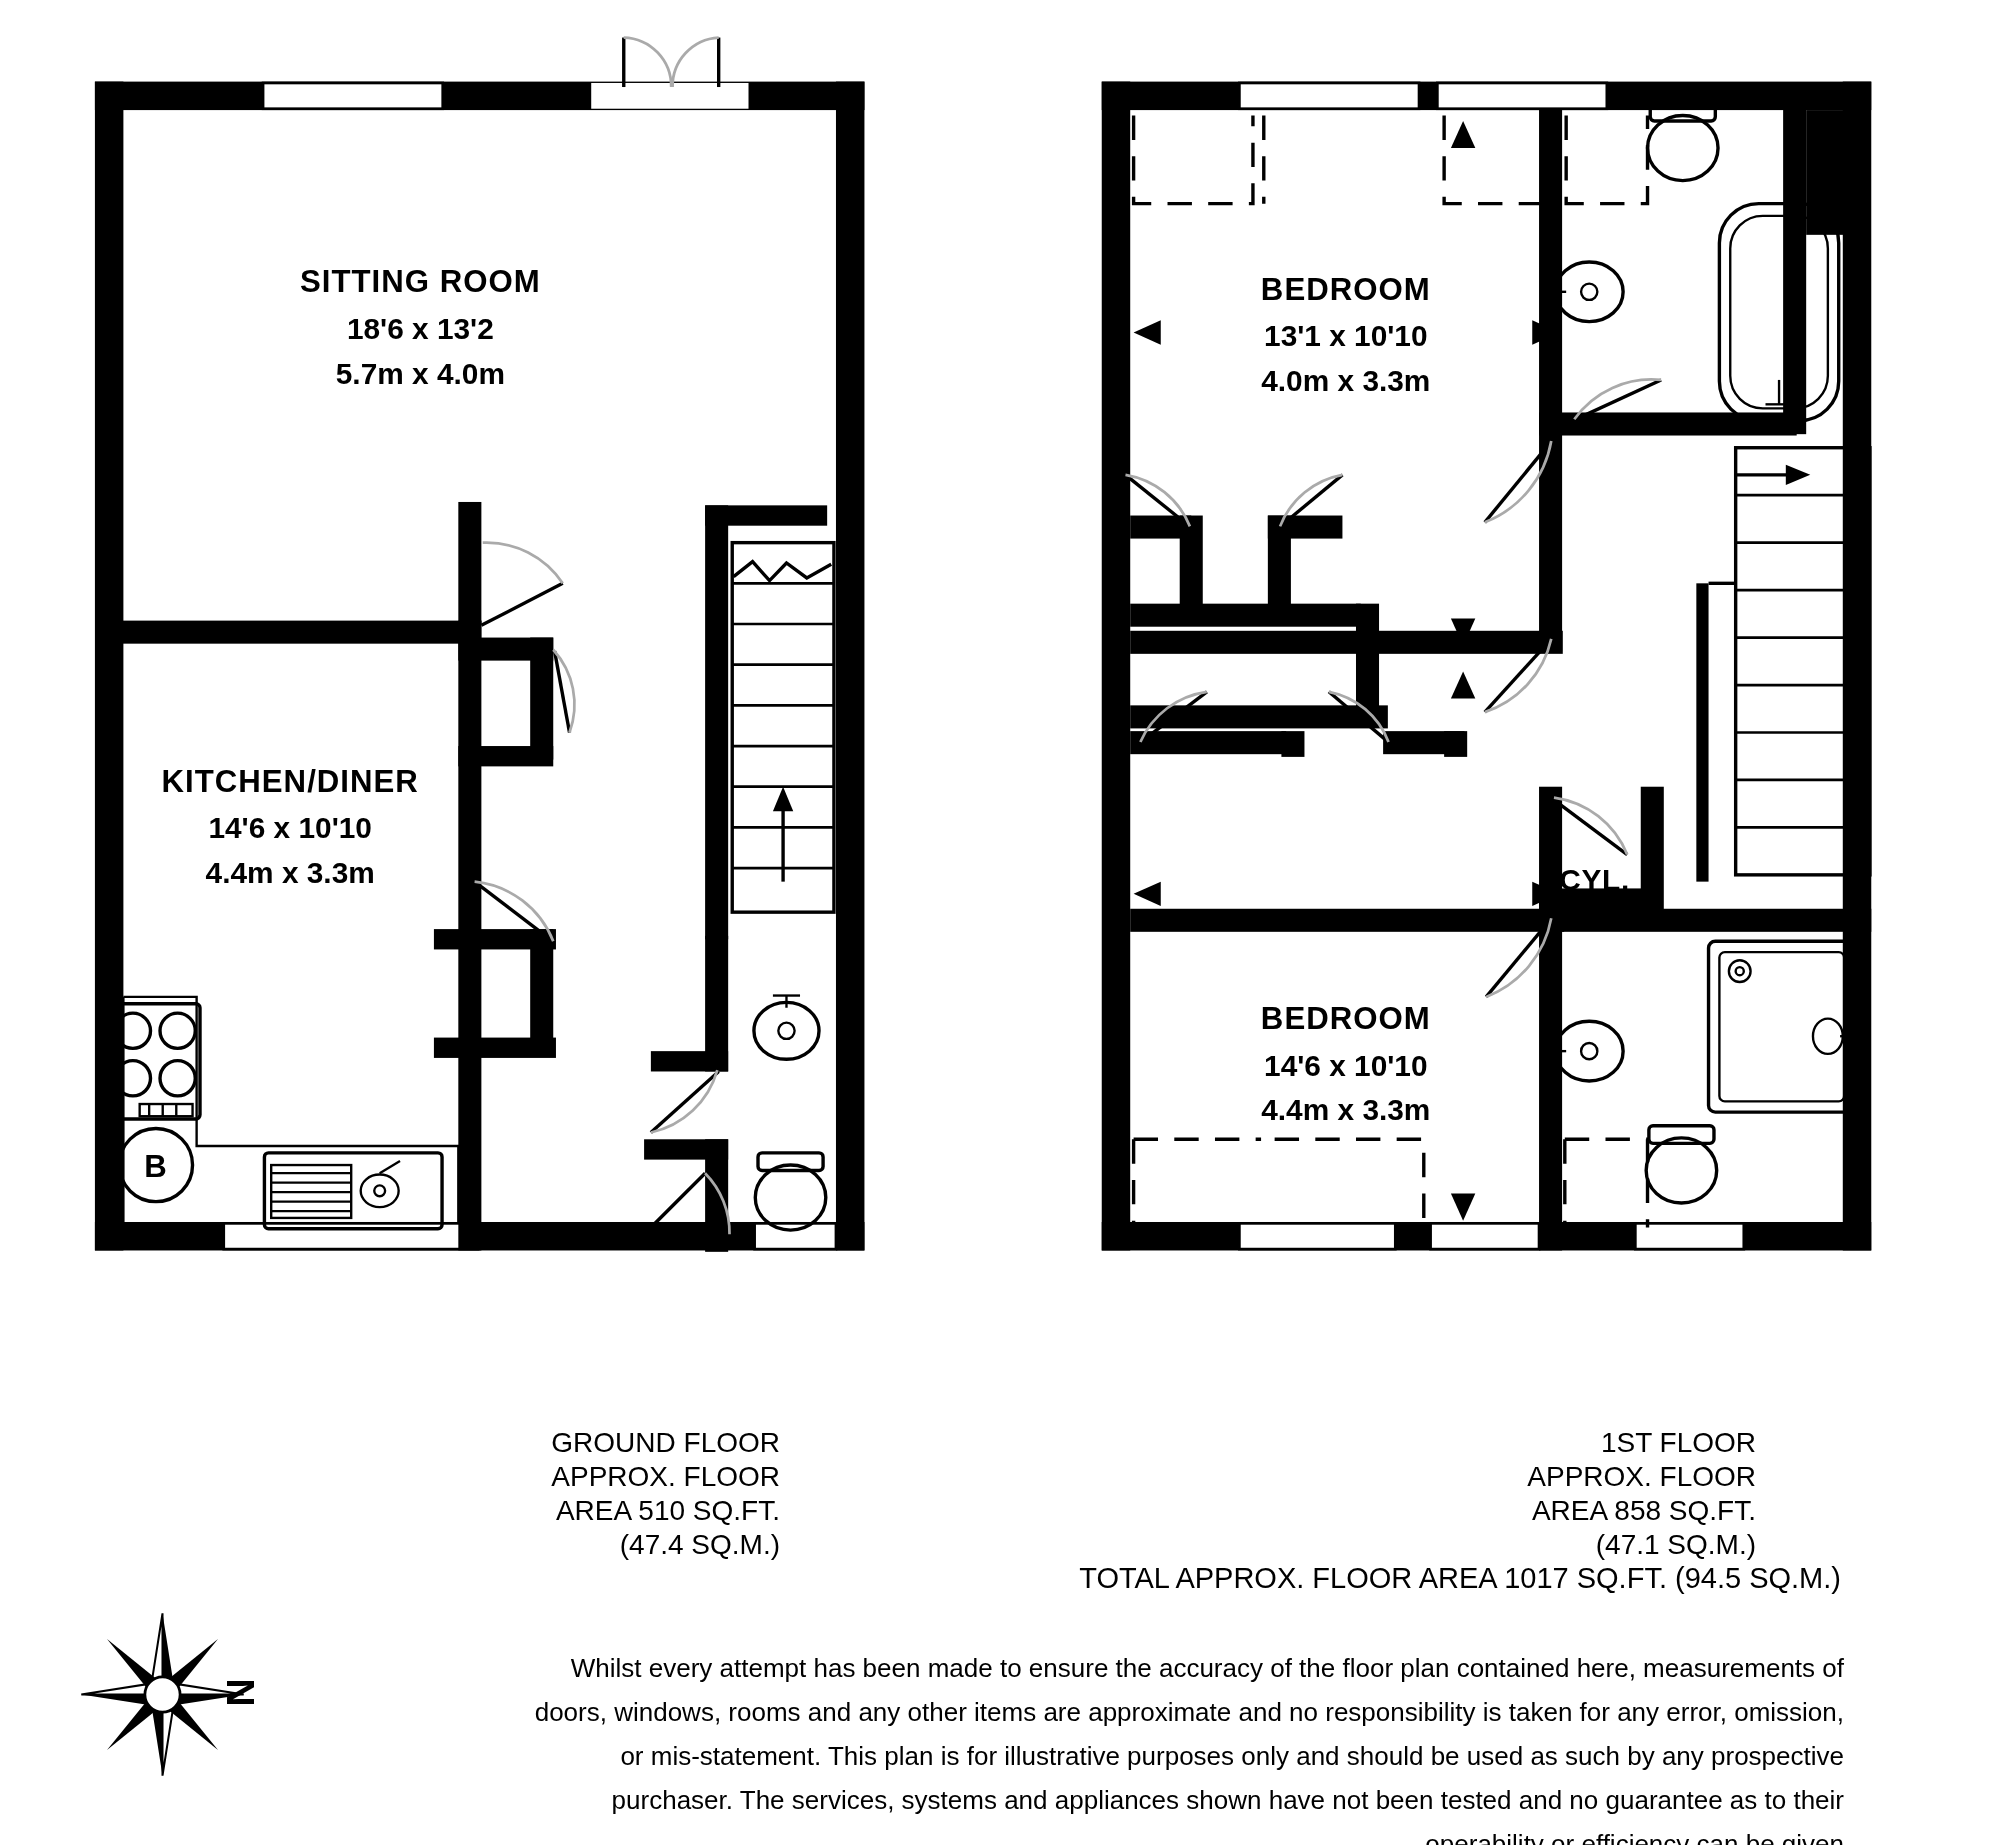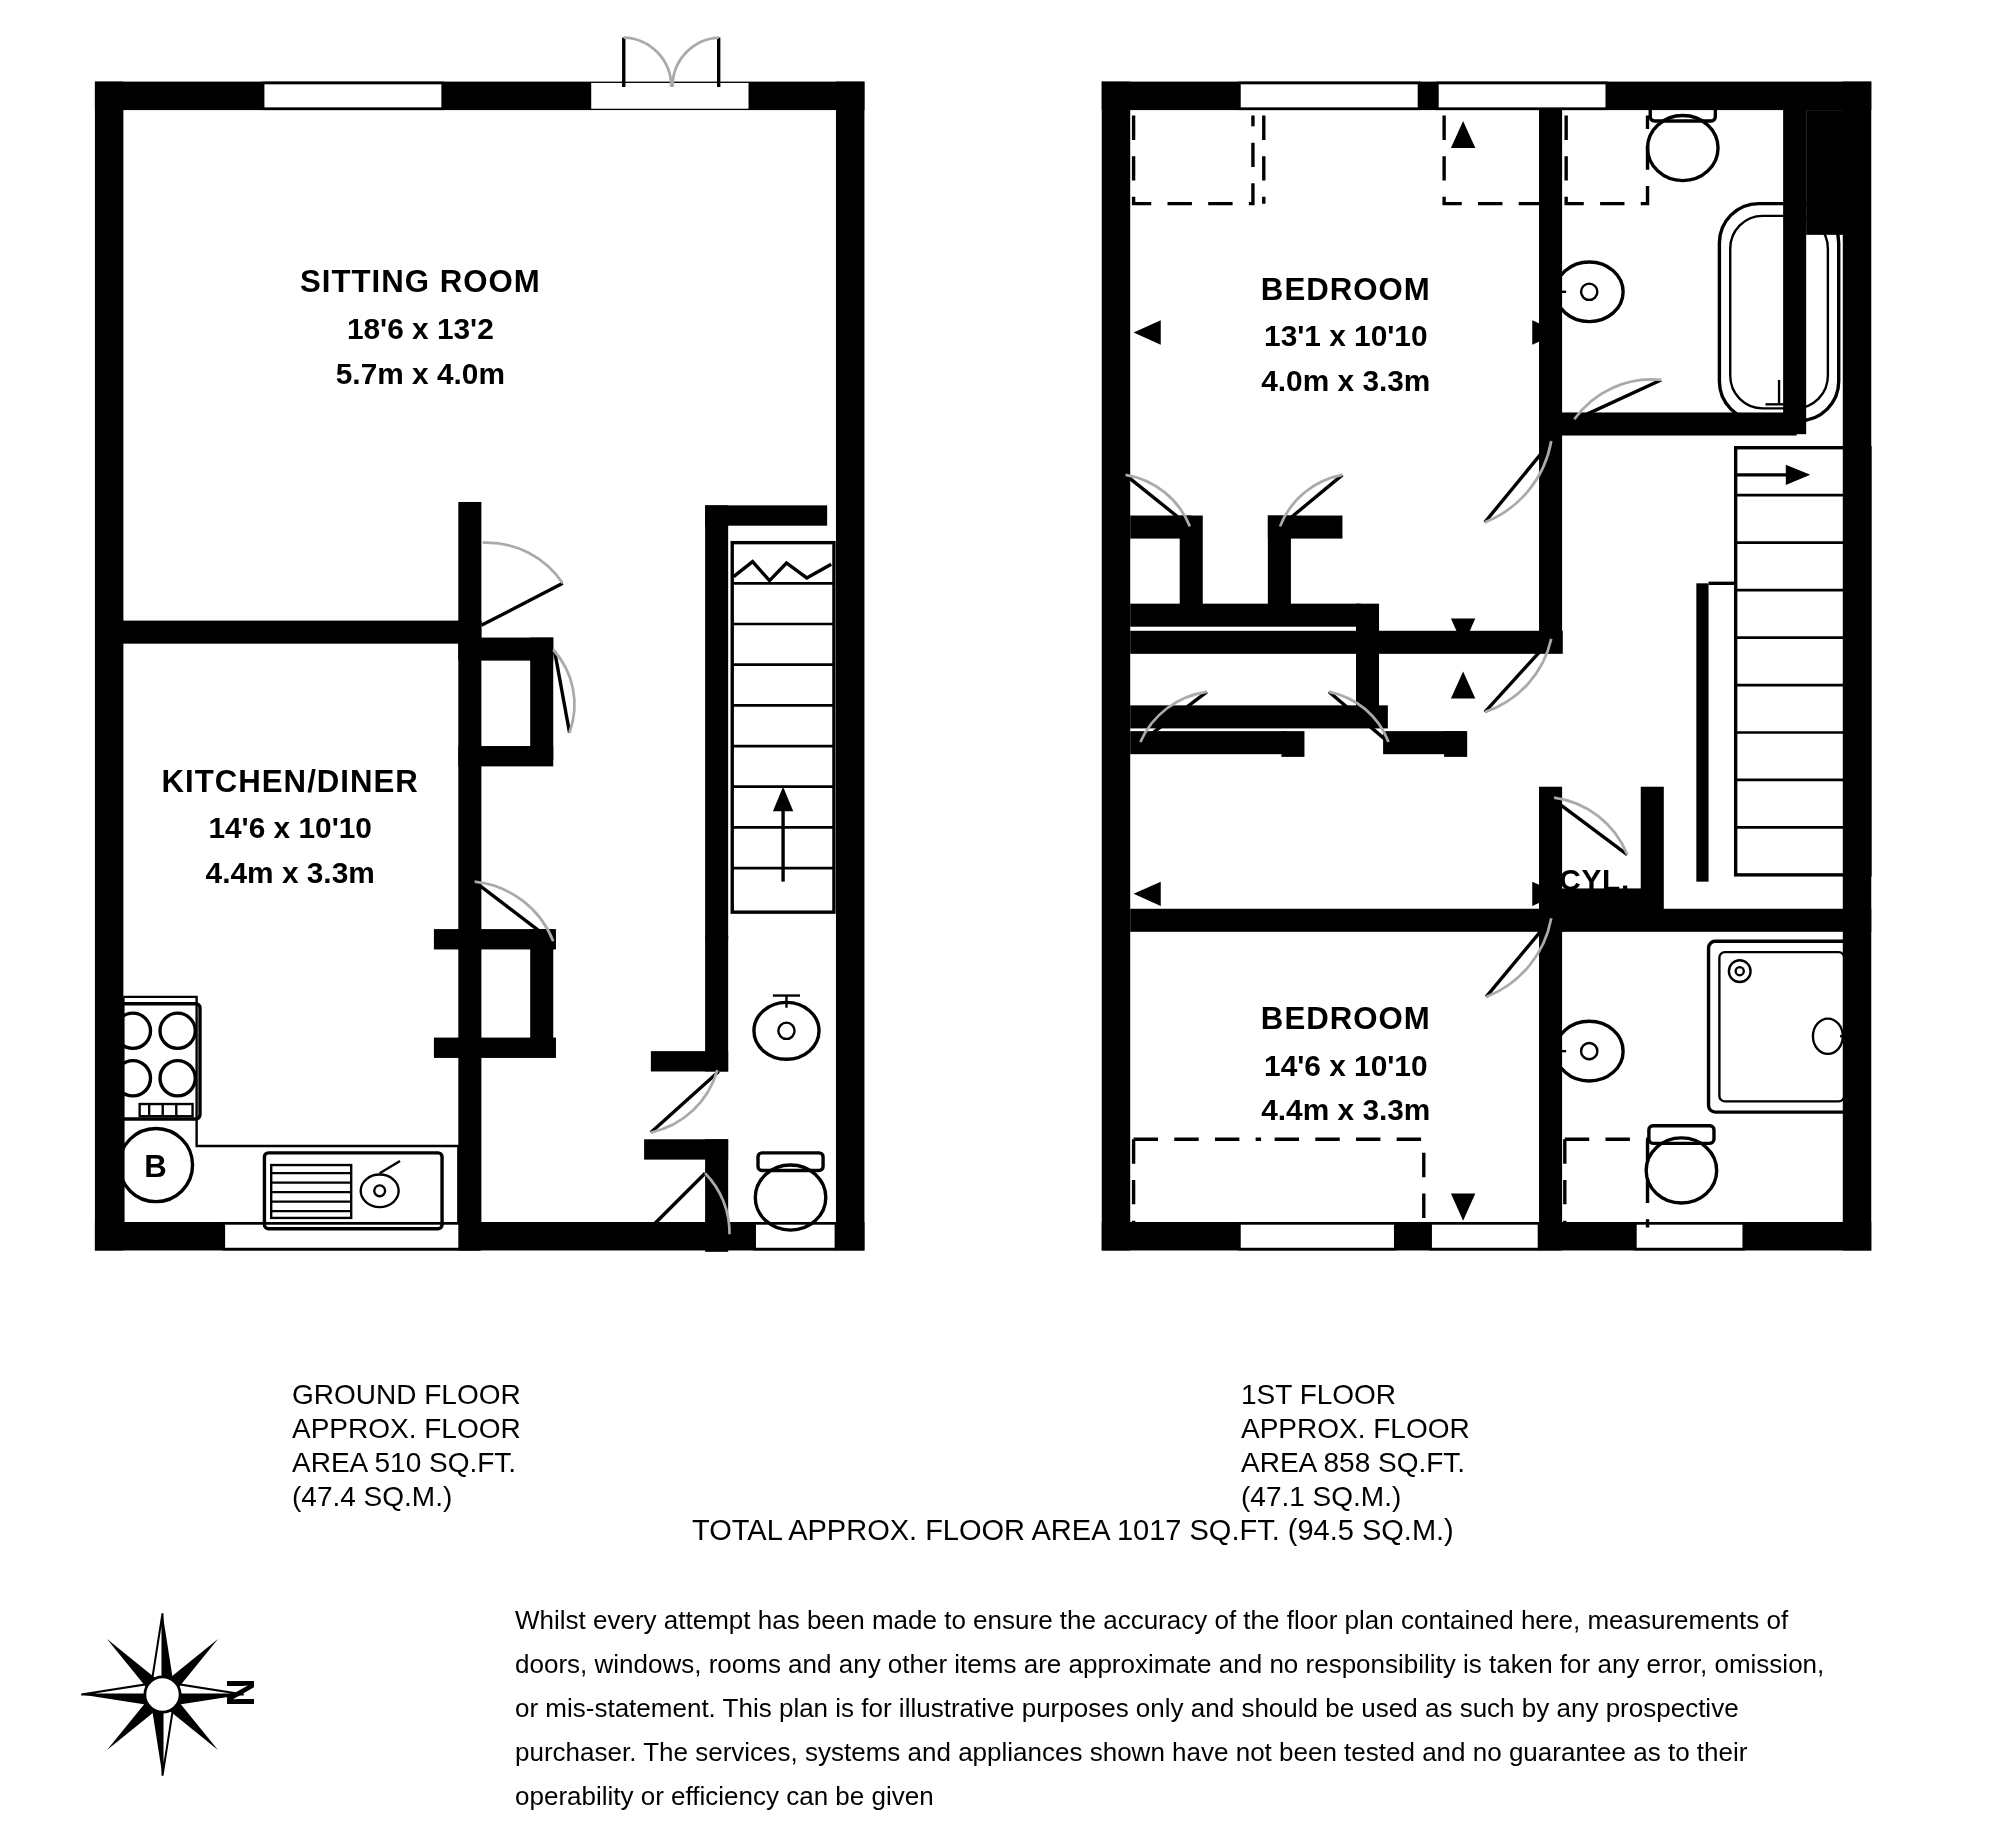--- a/index.html
+++ b/index.html
@@ -42,28 +42,29 @@
     fill: #000000;
   }
   .label-room { font-size: 46px; letter-spacing: 1.5px; }
   .label-dim { font-size: 44px; }
   .label-cyl { font-size: 44px; letter-spacing: 1px; }
   .footer-block {
     position: absolute;
     font-family: "Liberation Sans", sans-serif;
     font-size: 28px;
     line-height: 34px;
-    text-align: left;
+    text-align: right;
     color: #000;
     white-space: pre-line;
+    margin-top: 48px;
   }
   #gf-area { left: 292px; top: 1378px; width: 488px; }
   #ff-area { left: 1241px; top: 1378px; width: 515px; }
   #total-area {
-    left: 692px; top: 1513px; width: 1125px;
+    left: 716px; top: 1513px; width: 1125px;
     font-size: 29px;
   }
   #disclaimer {
     left: 515px; top: 1554px; width: 1329px;
     font-size: 26px;
     line-height: 44px;
   }
   .compass { position: absolute; left: 61px; top: 1593px; width: 203px; height: 203px; }
 </style>
 </head>

